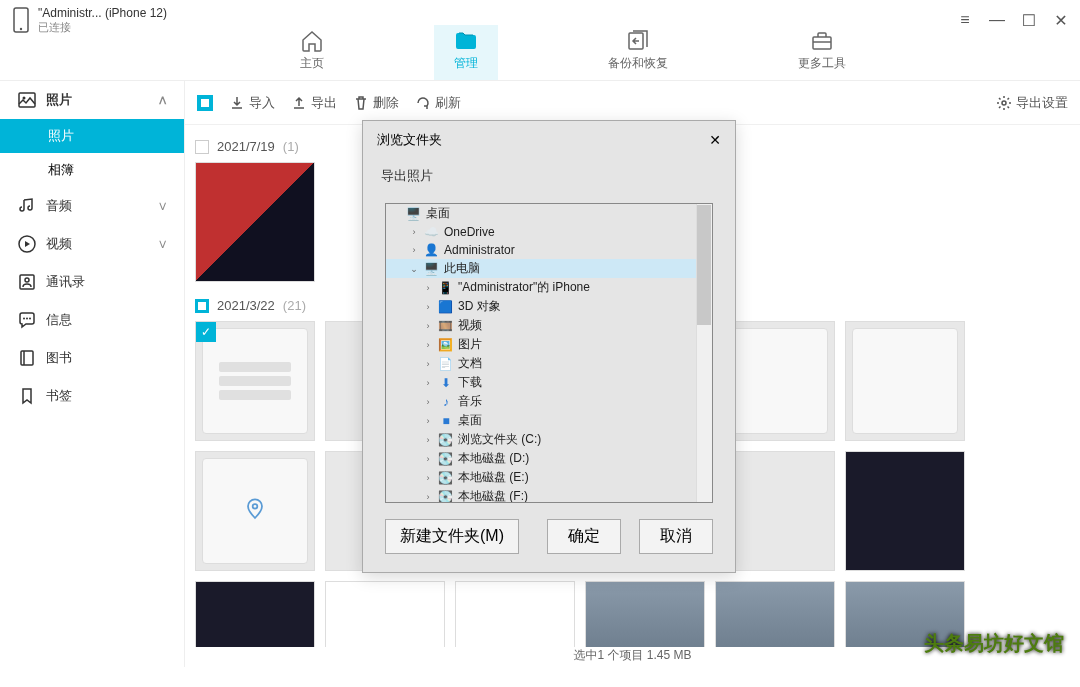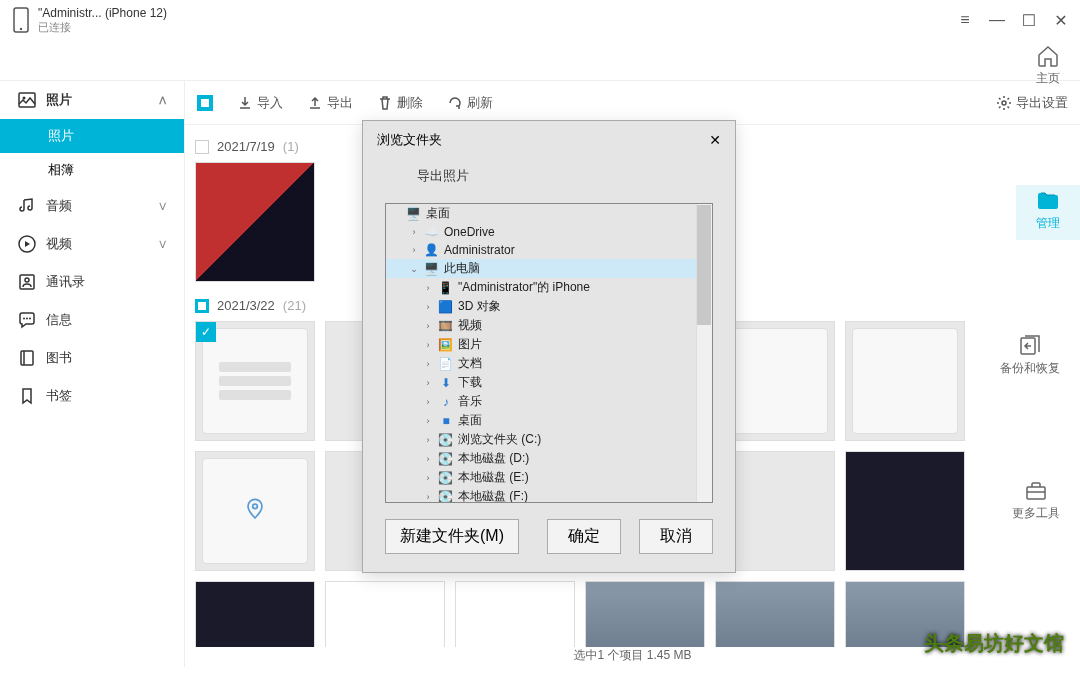--- a/index.html
+++ b/index.html
@@ -6,36 +6,36 @@
 body { width: 1080px; height: 687px; background: #fff; overflow: hidden; position: relative; }
 
 .titlebar { height: 40px; display: flex; align-items: center; padding: 0 12px; }
 .device-info { display: flex; align-items: center; gap: 8px; }
 .device-icon { width: 18px; height: 26px; }
 .device-text { font-size: 12px; color: #333; }
 .device-status { font-size: 11px; color: #888; }
 .titlebar-right { margin-left: auto; display: flex; gap: 18px; align-items: center; }
 .win-btn { width: 14px; height: 14px; display: flex; align-items: center; justify-content: center; cursor: pointer; font-size: 16px; color: #555; }
 
-.topnav { height: 40px; display: flex; align-items: flex-end; padding-left: 280px; gap: 90px; flex-direction: column; }
+.topnav { height: 40px; display: flex; align-items: flex-end; padding-left: 280px; gap: 90px; }
 .topnav-item { display: flex; flex-direction: column; align-items: center; gap: 2px; padding: 4px 20px 8px; font-size: 12px; color: #666; cursor: pointer; }
 .topnav-item.active { background: #e6f7fb; color: #00b4d8; }
 .topnav-icon { width: 24px; height: 24px; }
 
 .main { display: flex; height: calc(100% - 100px); border-top: 1px solid #eee; }
 .sidebar { width: 185px; border-right: 1px solid #eee; }
 .side-item { display: flex; align-items: center; padding: 10px 18px; gap: 10px; font-size: 13px; color: #333; cursor: pointer; }
 .side-item.expanded { font-weight: bold; }
 .side-sub { padding-left: 48px; font-size: 13px; padding-top: 8px; padding-bottom: 8px; cursor: pointer; }
 .side-sub.active { background: #00b4d8; color: #fff; }
 .side-icon { width: 18px; height: 18px; }
 .chevron { margin-left: auto; font-size: 10px; color: #888; }
 
 .content { flex: 1; display: flex; flex-direction: column; }
-.toolbar { height: 44px; display: flex; align-items: center; padding: 0 12px; gap: 24px; border-bottom: 1px solid #f0f0f0; }
+.toolbar { height: 44px; display: flex; align-items: center; padding: 0 12px; gap: 16px; border-bottom: 1px solid #f0f0f0; }
 .tool-btn { display: flex; align-items: center; gap: 4px; font-size: 13px; color: #555; cursor: pointer; }
 .tool-square { width: 16px; height: 16px; background: #00b4d8; display: flex; align-items: center; justify-content: center; }
 .tool-square::after { content: ''; width: 8px; height: 8px; background: #fff; }
 .toolbar-right { margin-left: auto; }
 
 .gallery { flex: 1; padding: 10px; overflow: auto; position: relative; }
 .date-header { display: flex; align-items: center; gap: 8px; font-size: 13px; color: #555; padding: 4px 0 8px; }
 .date-count { color: #aaa; }
 .thumbs { display: flex; flex-wrap: wrap; gap: 10px; margin-bottom: 12px; }
 .thumb { width: 120px; height: 120px; background: #e8e8e8; position: relative; border: 1px solid #ddd; font-size: 9px; color: #888; display: flex; align-items: center; justify-content: center; overflow: hidden; }
@@ -46,21 +46,21 @@
 .thumb.dark { background: #1a1a2a; }
 .thumb.teal-wave { background: linear-gradient(to bottom, #fff 70%, #5fbfb0 70%); }
 .thumb.figures { background: linear-gradient(#8a9aaa, #5a6a7a); }
 .checkbox { width: 14px; height: 14px; border: 1px solid #ccc; background: #fff; }
 
 .statusbar { height: 20px; font-size: 12px; color: #666; text-align: center; }
 
 .dialog { position: absolute; left: 362px; top: 120px; width: 374px; background: #e5e5e5; border: 1px solid #aaa; box-shadow: 0 4px 16px rgba(0,0,0,0.15); z-index: 100; }
 .dlg-title { display: flex; align-items: center; padding: 10px 14px; font-size: 13px; }
 .dlg-close { margin-left: auto; cursor: pointer; font-size: 14px; }
-.dlg-subtitle { padding: 8px 18px 18px; font-size: 13px; color: #333; margin-left: 36px; }
+.dlg-subtitle { padding: 8px 18px 18px; font-size: 13px; color: #333; }
 .tree-box { margin: 0 22px; border: 1px solid #888; height: 300px; overflow: auto; position: relative; }
 .tree-scroll-track { position: absolute; right: 0; top: 0; bottom: 0; width: 16px; background: #f0f0f0; border-left: 1px solid #ddd; }
 .tree-scroll-thumb { position: absolute; right: 1px; top: 1px; width: 14px; height: 120px; background: #c8c8c8; }
 .tree-item { display: flex; align-items: center; gap: 4px; padding: 1px 4px; font-size: 12px; color: #222; cursor: pointer; }
 .tree-item.selected { background: #cde8f6; }
 .tree-indent { display: inline-block; }
 .tree-expand { width: 12px; text-align: center; color: #666; font-size: 9px; }
 .tree-icon { width: 16px; height: 16px; display: inline-flex; align-items: center; justify-content: center; }
 .dlg-buttons { display: flex; padding: 16px 22px 18px; gap: 18px; }
 .dlg-btn { flex: 0 0 auto; padding: 6px 20px; border: 1px solid #aaa; background: #f3f3f3; font-size: 16px; cursor: pointer; }

